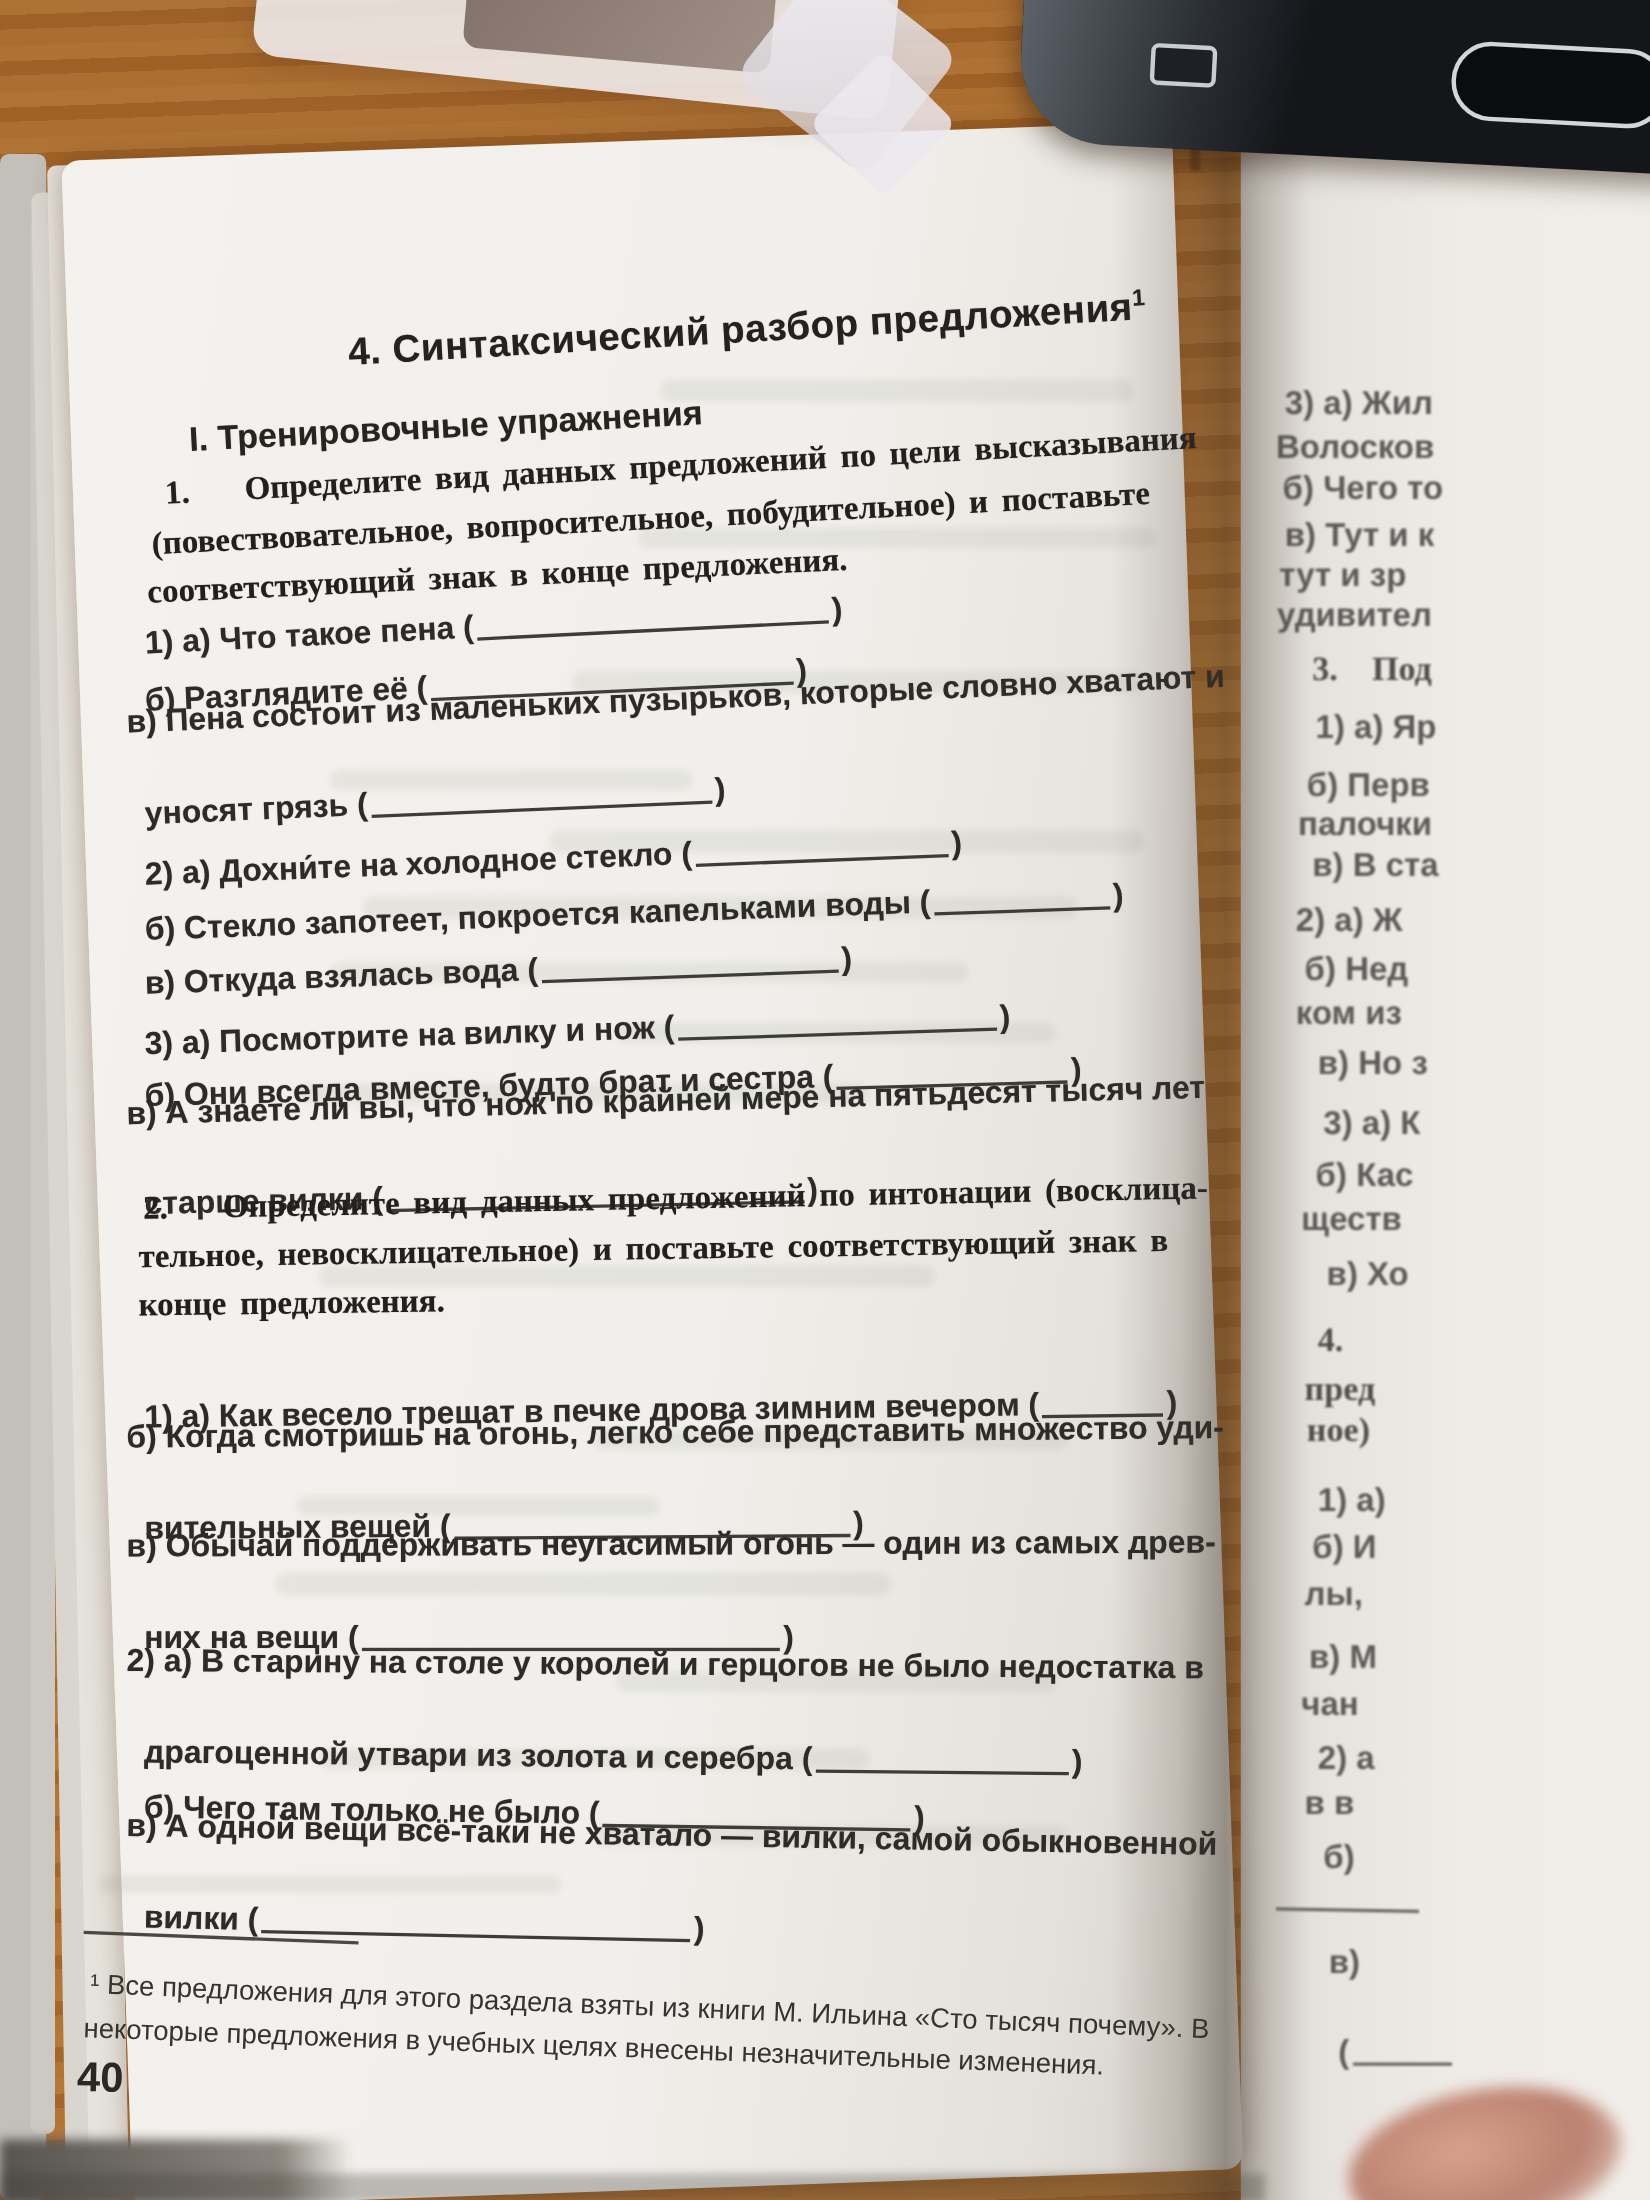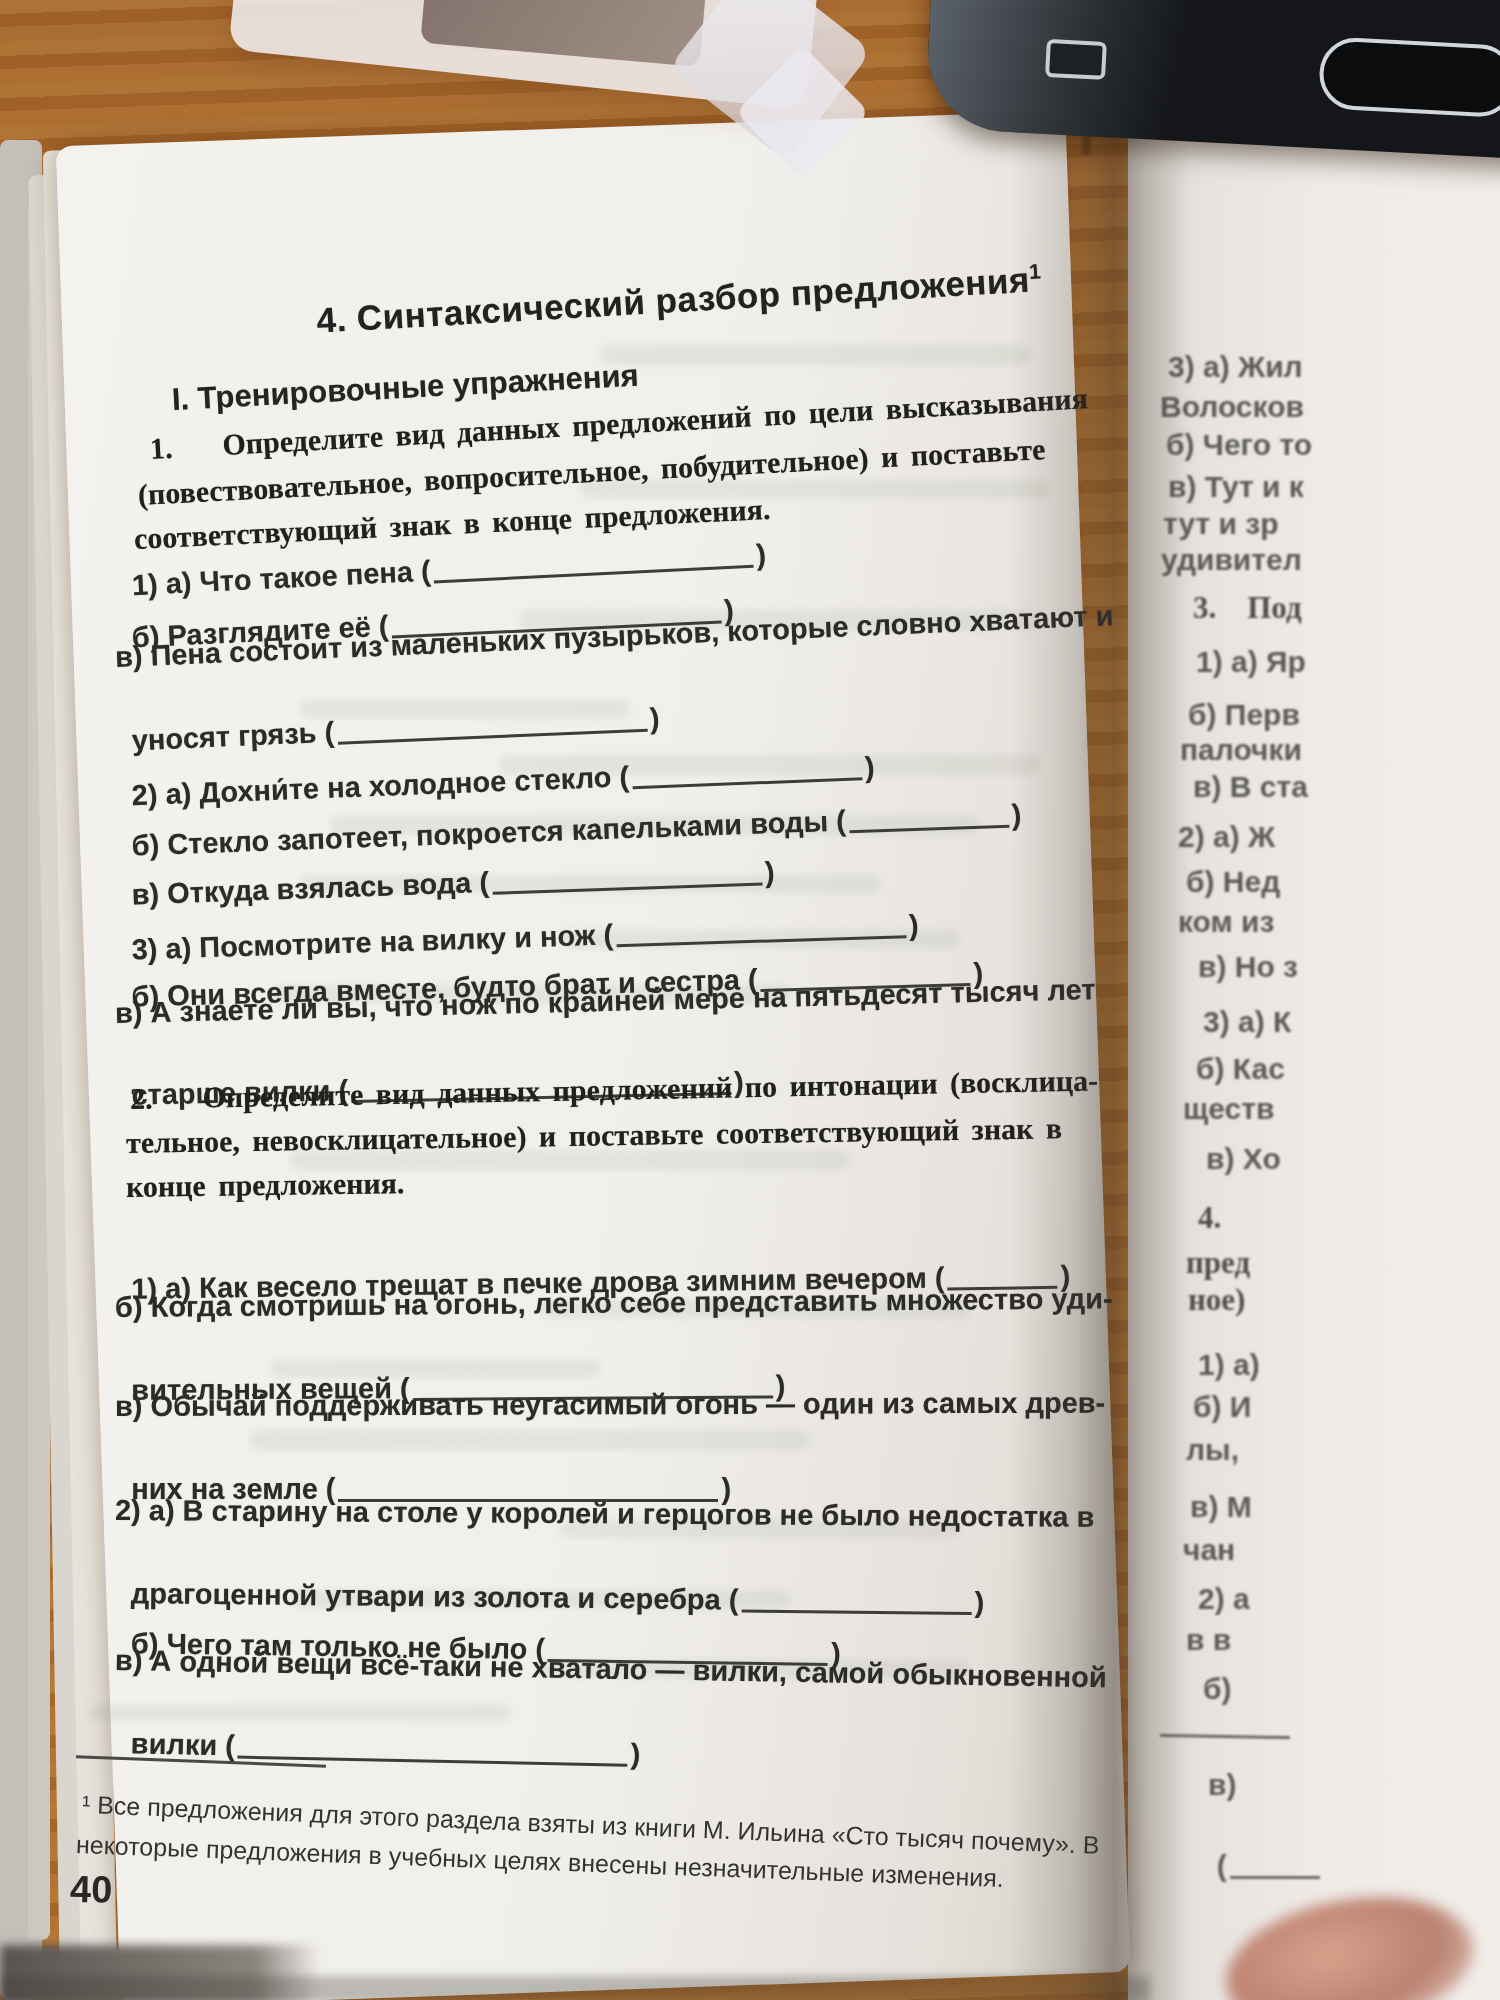--- a/index.html
+++ b/index.html
@@ -106,21 +106,21 @@
 
 <div class="line sans-item" style="left:115px;top:1240px;transform:rotate(-0.8deg);">
   <span>1) а) Как весело трещат в печке дрова зимним вечером (</span><span class="blank" style="width:110px;"></span><span>)</span>
 </div>
 <div class="line sans-item" style="left:115px;top:1291px;transform:rotate(-0.5deg);">б) Когда смотришь на огонь, легко себе представить множество уди-</div>
 <div class="line sans-item" style="left:115px;top:1341px;transform:rotate(-0.4deg);">
   <span>вительных вещей (</span><span class="blank" style="width:360px;"></span><span>)</span>
 </div>
 <div class="line sans-item" style="left:115px;top:1390px;transform:rotate(-0.2deg);">в) Обычай поддерживать неугасимый огонь — один из самых древ-</div>
 <div class="line sans-item" style="left:115px;top:1440px;transform:rotate(0deg);">
-  <span>них на земле (</span><span class="blank" style="width:380px;"></span><span>)</span>
+  <span>них на вещи (</span><span class="blank" style="width:380px;"></span><span>)</span>
 </div>
 <div class="line sans-item" style="left:115px;top:1494px;transform:rotate(0.4deg);">2) а) В старину на столе у королей и герцогов не было недостатка в</div>
 <div class="line sans-item" style="left:115px;top:1544px;transform:rotate(0.6deg);">
   <span>драгоценной утвари из золота и серебра (</span><span class="blank" style="width:230px;"></span><span>)</span>
 </div>
 <div class="line sans-item" style="left:115px;top:1594px;transform:rotate(0.8deg);">
   <span>б) Чего там только не было (</span><span class="blank" style="width:280px;"></span><span>)</span>
 </div>
 <div class="line sans-item" style="left:115px;top:1644px;transform:rotate(1deg);">в) А одной вещи всё-таки не хватало — вилки, самой обыкновенной</div>
 <div class="line sans-item" style="left:115px;top:1694px;transform:rotate(1.2deg);">

